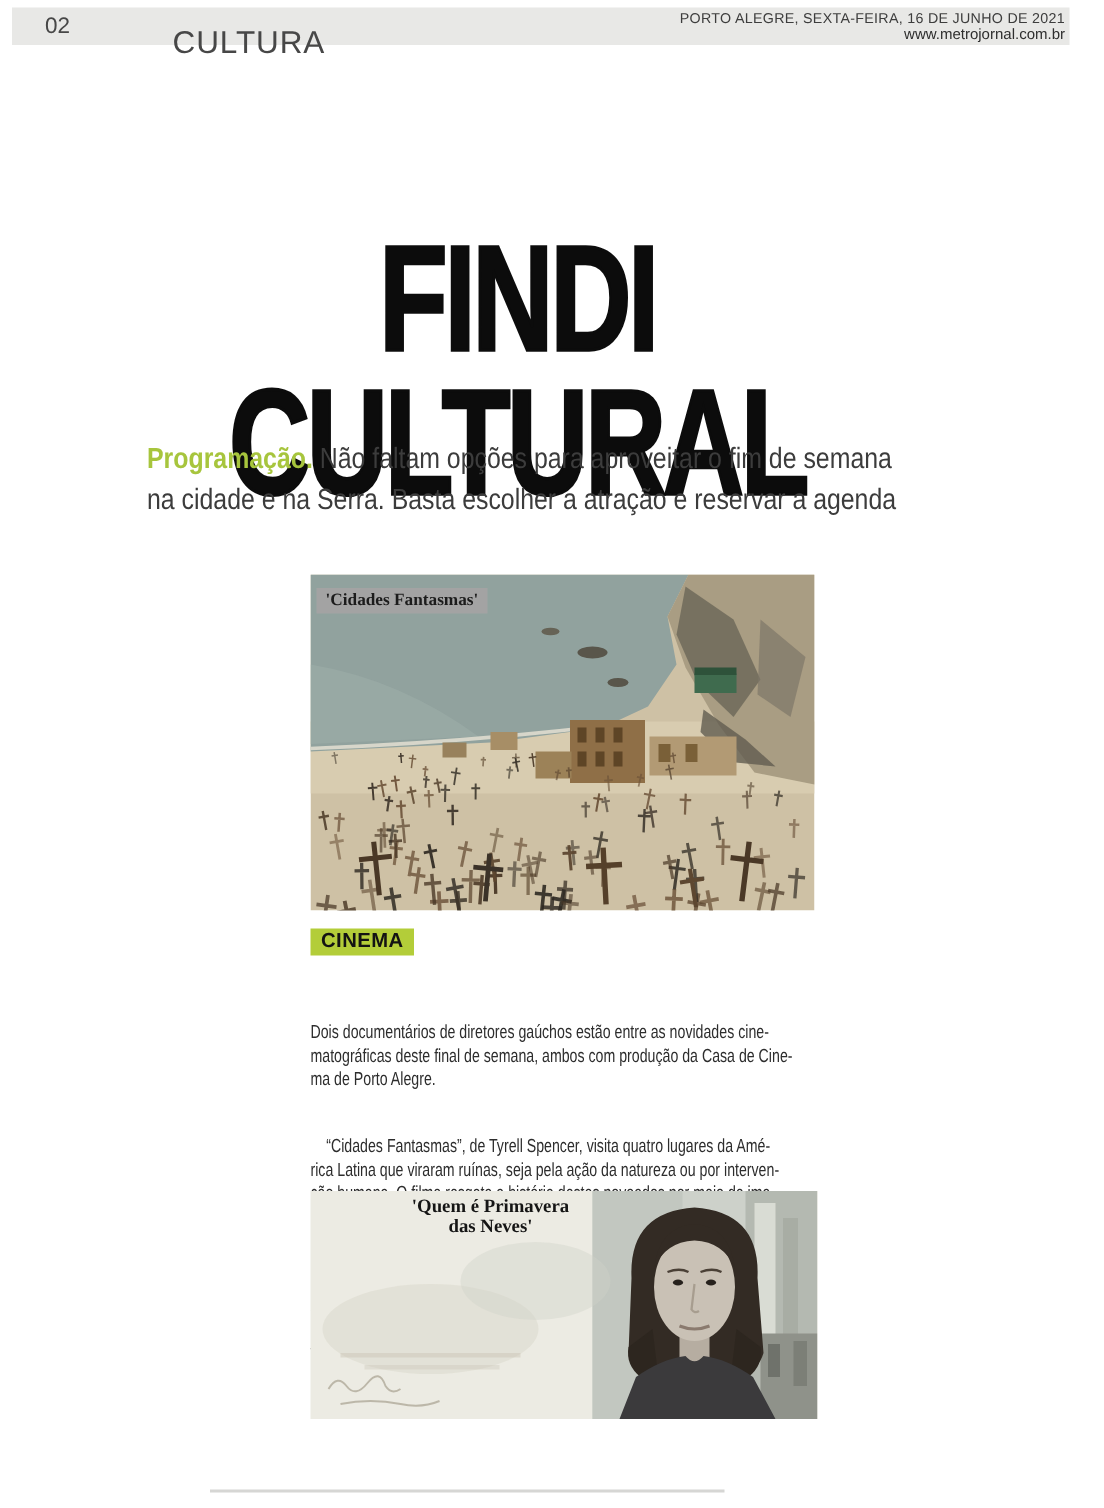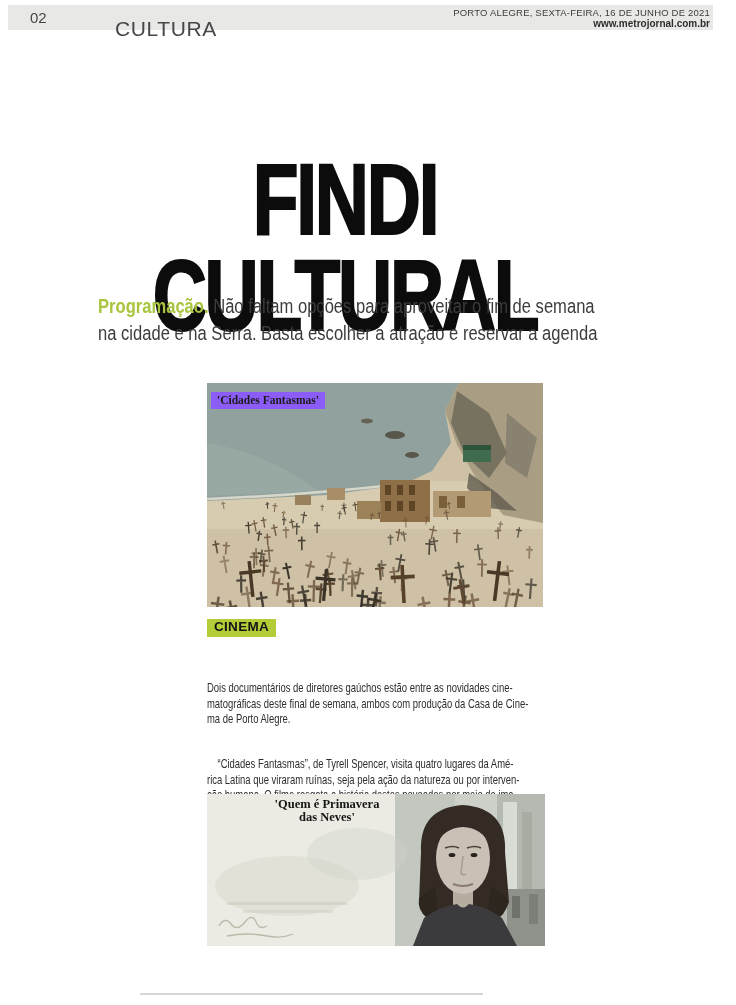--- a/index.html
+++ b/index.html
@@ -5,39 +5,39 @@
   html,body { margin:0; padding:0; background:#ffffff; }
   .page { position:relative; width:736px; height:1005px; background:#ffffff; overflow:hidden;
           font-family:"Liberation Sans", sans-serif; }
 
   
   .topbar { position:absolute; left:8px; top:5px; width:705px; height:25px; background:#e8e8e6; }
   .pagenum  { position:absolute; left:22px; top:4px; font-size:15px; color:#474747; }
   .section  { position:absolute; left:107px; top:12px; font-size:21px; color:#474747; letter-spacing:.6px; }
   .top-right{ position:absolute; right:3px; top:2px; text-align:right; }
   .dateline { font-size:9.5px; color:#3d3d3d; letter-spacing:.2px; }
-  .website  { font-size:10px; font-weight:bold; color:#2e2e2e; }
+  .website  { font-size:10px; font-weight:normal; color:#2e2e2e; }
 
   
   .headline { position:absolute; left:0; top:84px; width:690px; text-align:center;
               font-weight:bold; color:#0c0c0c; font-size:100px; line-height:96px;
               letter-spacing:-3px; transform:scaleX(0.75); transform-origin:345px 0;
               -webkit-text-stroke:2.2px #0c0c0c; }
   .headline span { display:block; }
 
   
   .lead { position:absolute; left:98px; top:293px; width:720px; margin:0;
           font-size:19.5px; line-height:27px; color:#3c3c3c; white-space:pre-line;
           transform:scaleX(0.85); transform-origin:0 0; }
   .lead .kicker { color:#a7c53d; font-weight:bold; }
 
   
   .fig1 { position:absolute; left:207px; top:383px; width:336px; height:224px; }
   .fig1 svg { display:block; }
-  .photo-label { position:absolute; left:4px; top:9px; background:#8b5cf6; padding:2px 6px 3px;
+  .photo-label { position:absolute; left:4px; top:9px; background:#a3a3a3; padding:2px 6px 3px;
                  font-family:"Liberation Serif", serif; font-weight:bold; font-size:11.5px; color:#1c1c1c; }
 
   
   .tag { position:absolute; left:207px; top:619px; background:#b3cd39; color:#131313;
          font-size:13.5px; font-weight:bold; padding:0 7px 3px; letter-spacing:.3px; }
 
   
   .article { position:absolute; left:207px; top:651px; width:480px;
              font-size:12.6px; line-height:15.2px; color:#2d2d2d; white-space:pre;
              transform:scaleX(0.75); transform-origin:0 0; }

